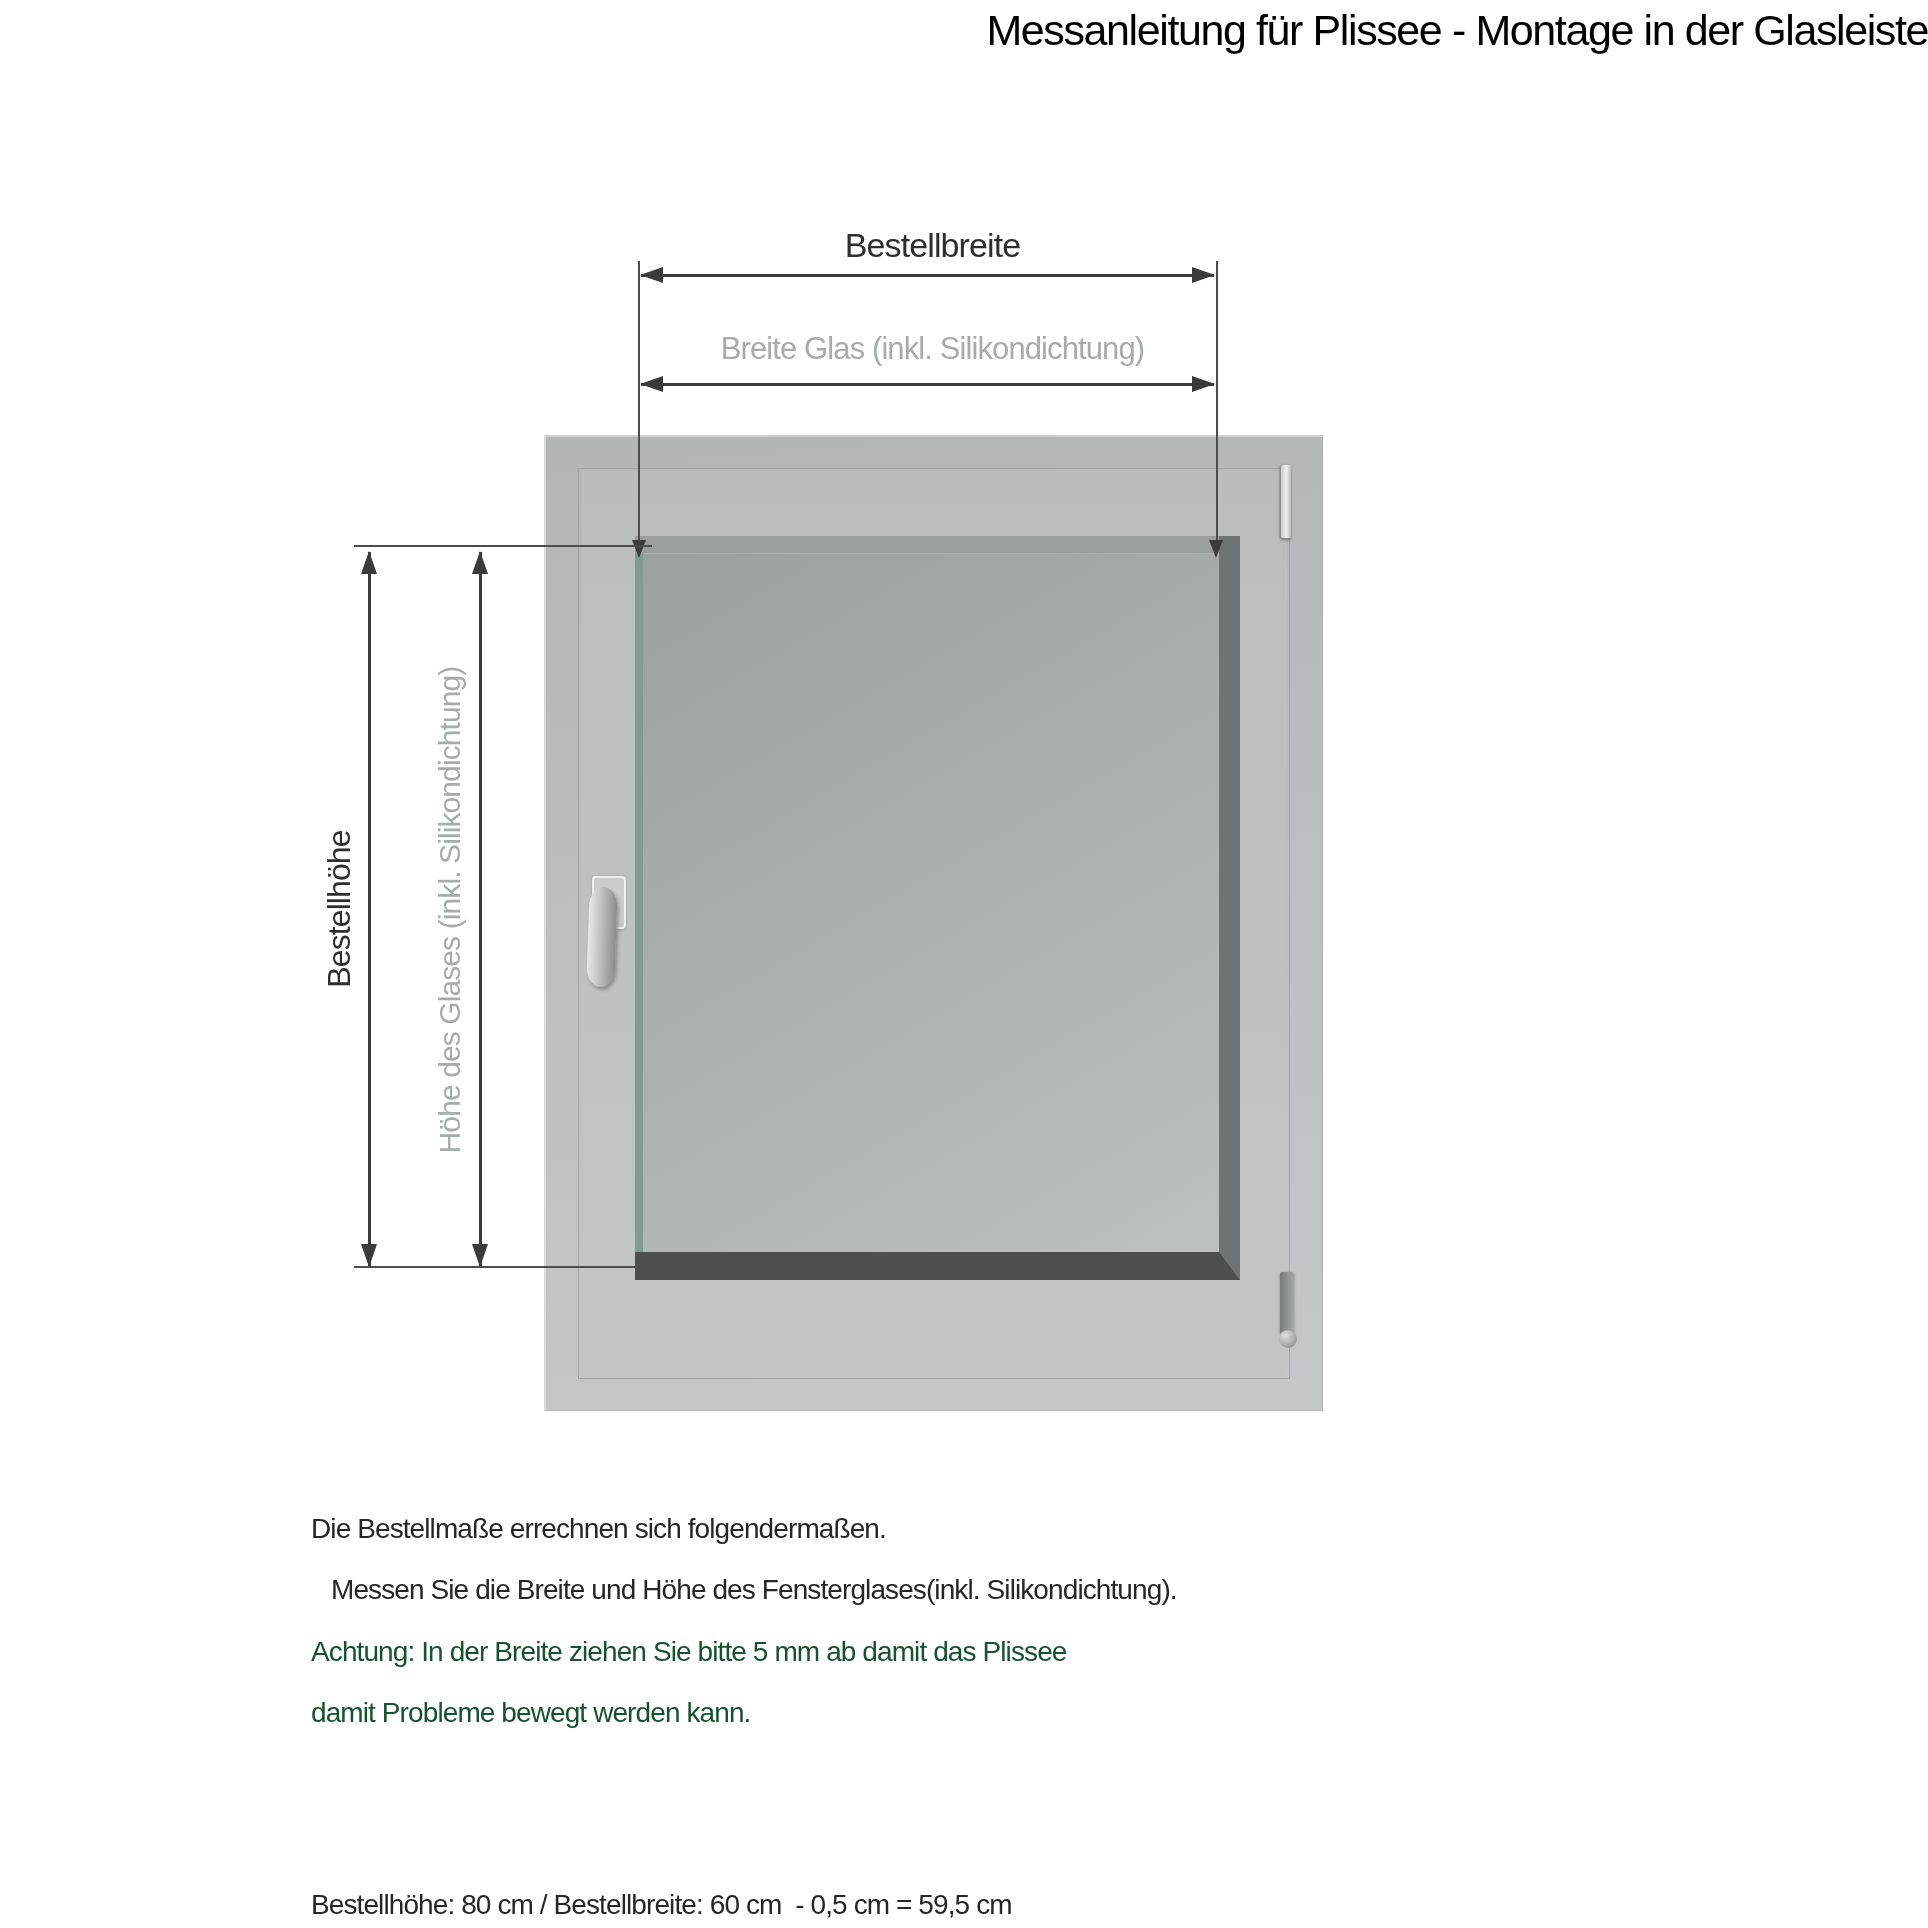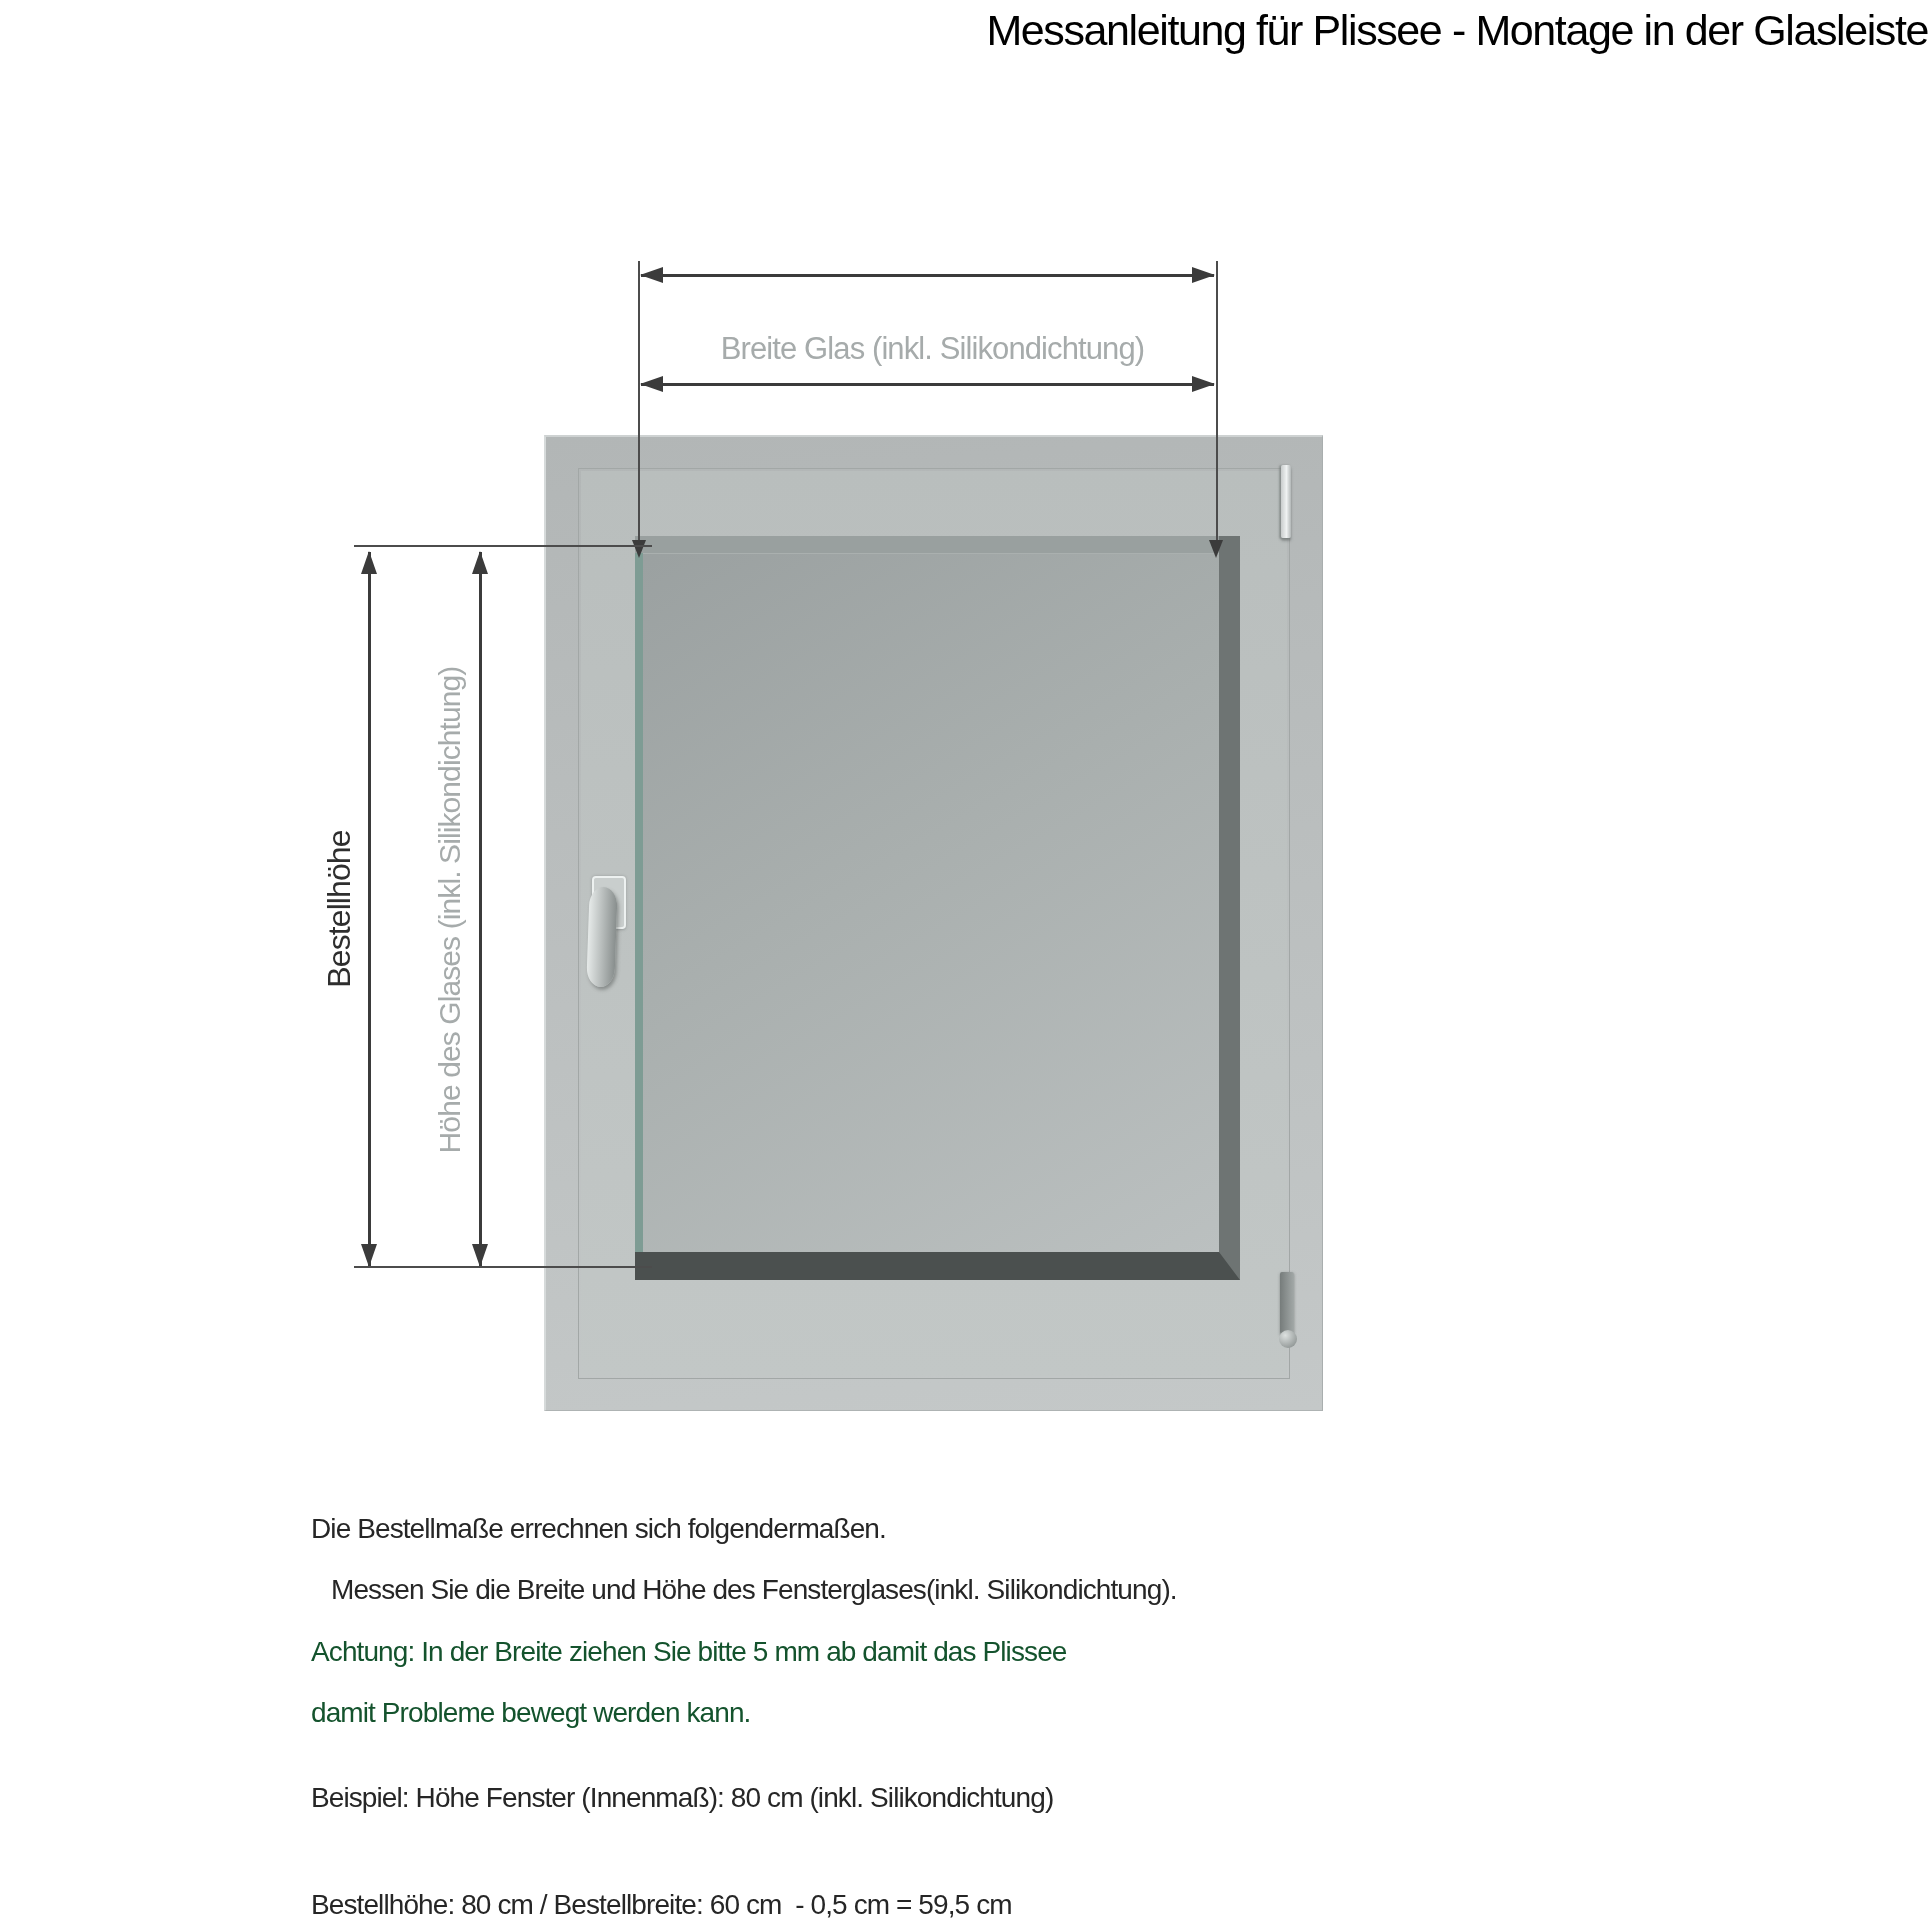--- a/index.html
+++ b/index.html
@@ -110,20 +110,21 @@
       <div class="glass-band"></div>
       <div class="glass-edge"></div>
     </div>
     <div class="handle-plate"></div>
     <div class="handle-lever"></div>
     <div class="hinge-top"></div>
     <div class="hinge-bottom"></div>
     <div class="hinge-knob"></div>
   </div>
 
+  <div class="dlabel-h lab-black" style="left:650px; top:226px; width:565px;">Bestellbreite</div>
   <div class="dim-h" style="left:641px; top:274px; width:573px;"></div>
 
   <div class="dlabel-h lab-gray" style="left:650px; top:331px; width:565px;">Breite Glas (inkl. Silikondichtung)</div>
   <div class="dim-h" style="left:641px; top:383px; width:573px;"></div>
 
   <div class="ext-v" style="left:638px; top:261px; height:281px;"></div>
   <div class="ext-v" style="left:1216px; top:261px; height:281px;"></div>
   <div class="corner-arrow" style="left:632px; top:540px;"></div>
   <div class="corner-arrow" style="left:1209px; top:540px;"></div>
 
@@ -134,17 +135,16 @@
   <div class="dim-v" style="left:479px; top:552px; height:714px;"></div>
 
   <div class="ext-h" style="left:354px; top:545px; width:298px;"></div>
   <div class="ext-h" style="left:354px; top:1266px; width:298px;"></div>
 
   <div class="bodyline" style="top:1513px;">Die Bestellmaße errechnen sich folgendermaßen.</div>
   <div class="bodyline" style="top:1574px;margin-left:20px;">Messen Sie die Breite und Höhe des Fensterglases(inkl. Silikondichtung).</div>
   <div class="bodyline redline" style="top:1636px;">Achtung: In der Breite ziehen Sie bitte 5 mm ab damit das Plissee</div>
   <div class="bodyline redline" style="top:1697px;">damit Probleme bewegt werden kann.</div>
 
-  <div class="bodyline" style="top:1782px;">Beispiel: Höhe Fenster (Innenmaß): 80 cm (inkl. Silikondichtung)</div>
   <div class="bodyline" style="top:1889px;">Bestellhöhe: 80 cm / Bestellbreite: 60 cm  - 0,5 cm = 59,5 cm</div>
 
 </div>
 
 
 </body></html>

